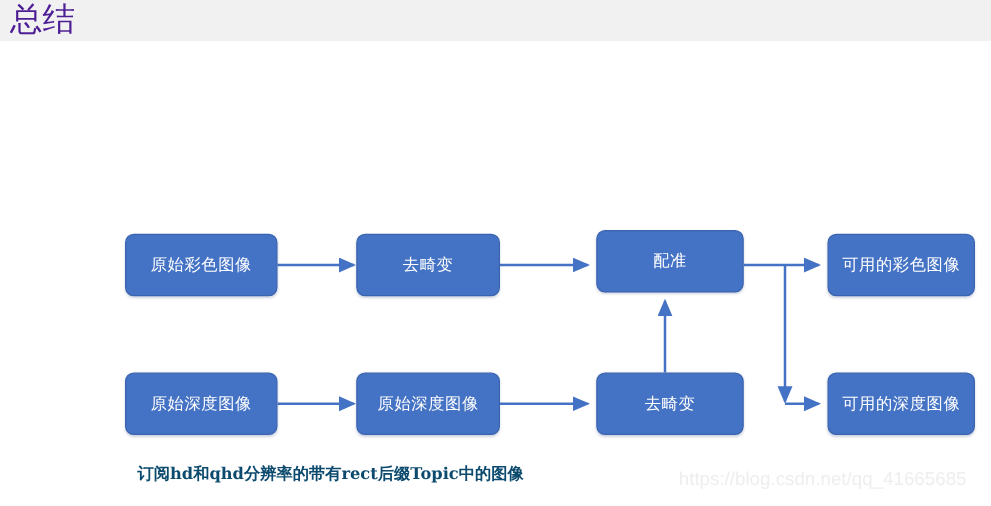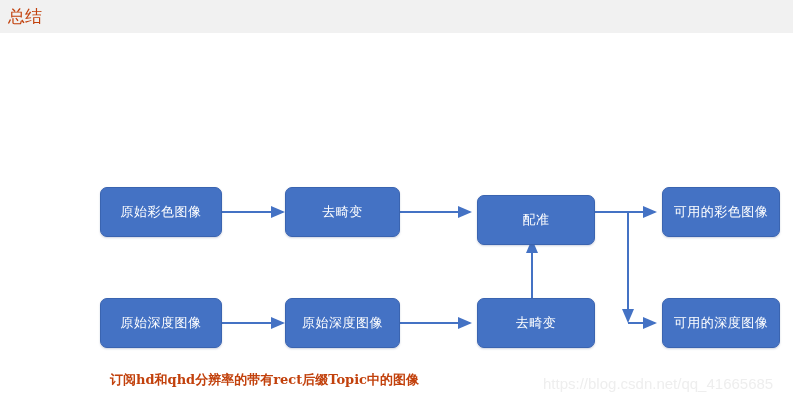--- a/index.html
+++ b/index.html
@@ -23,23 +23,23 @@
     top: 0;
     width: 793px;
     height: 33px;
     background: #f1f1f1;
     box-sizing: border-box;
   }
   #page-title {
     position: absolute;
     left: 8px;
     top: 4px;
-    font-size: 17px;
+    font-size: 26px;
     line-height: 24px;
-    color: #c2410c;
+    color: #4c1d95;
     font-family: "DejaVu Sans", "Liberation Sans", sans-serif;
     white-space: nowrap;
   }
 
   
   #diagram {
     position: absolute;
     left: 0;
     top: 33px;
     width: 793px;
@@ -73,21 +73,21 @@
     white-space: nowrap;
   }
 
   
   #caption {
     position: absolute;
     left: 110px;
     top: 370px;
     font-size: 13px;
     line-height: 20px;
-    color: #c2410c;
+    color: #0c4a6e;
     font-family: "DejaVu Serif", "Liberation Serif", serif;
     font-weight: 700;
     white-space: nowrap;
   }
 
   
   #watermark {
     position: absolute;
     left: 543px;
     top: 374px;
@@ -143,21 +143,21 @@
   </svg>
 
   <div class="flow-box" style="left:100px; top:118px; width:122px; height:50px;">
     <span>原始彩色图像</span>
   </div>
 
   <div class="flow-box" style="left:285px; top:118px; width:115px; height:50px;">
     <span>去畸变</span>
   </div>
 
-  <div class="flow-box" style="left:477px; top:126px; width:118px; height:50px;">
+  <div class="flow-box" style="left:477px; top:115px; width:118px; height:50px;">
     <span>配准</span>
   </div>
 
   <div class="flow-box" style="left:662px; top:118px; width:118px; height:50px;text-align:right;">
     <span>可用的彩色图像</span>
   </div>
 
   <div class="flow-box" style="left:100px; top:229px; width:122px; height:50px;">
     <span>原始深度图像</span>
   </div>

